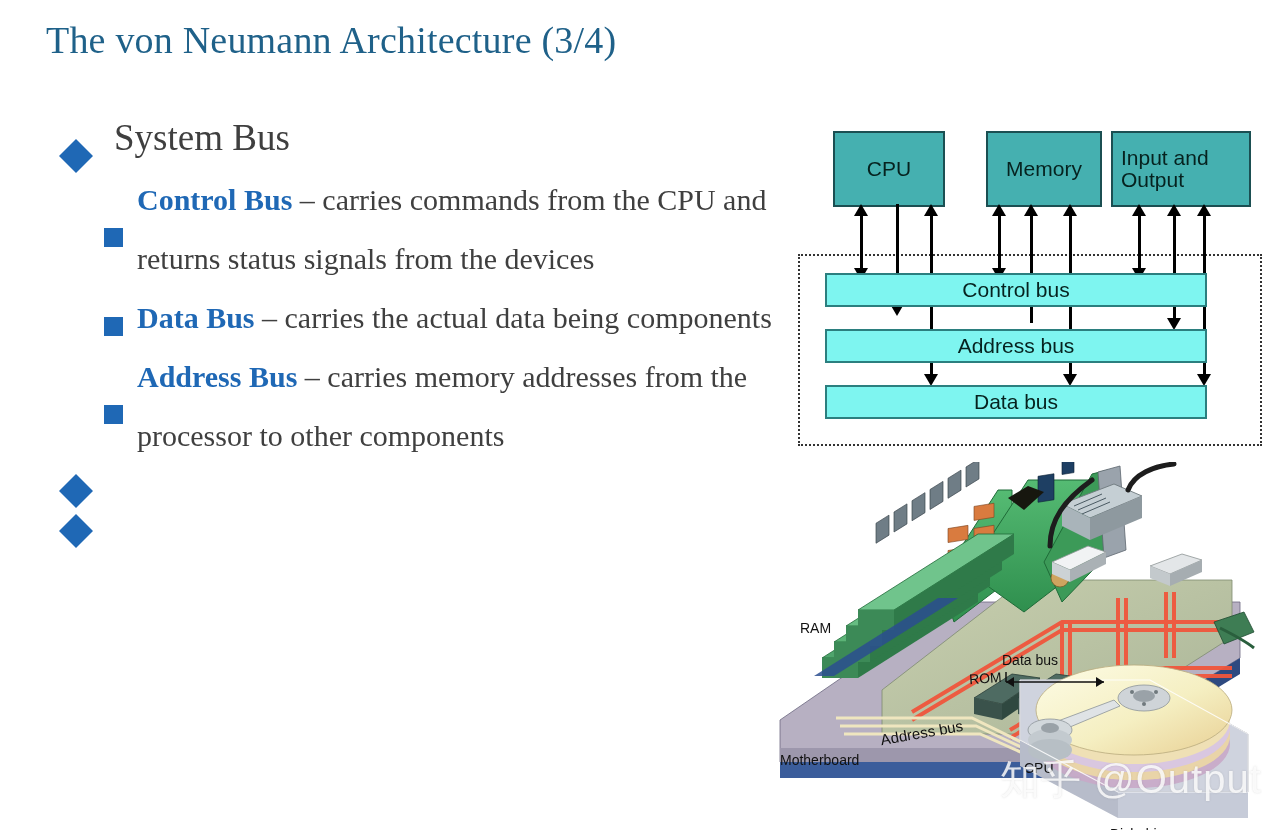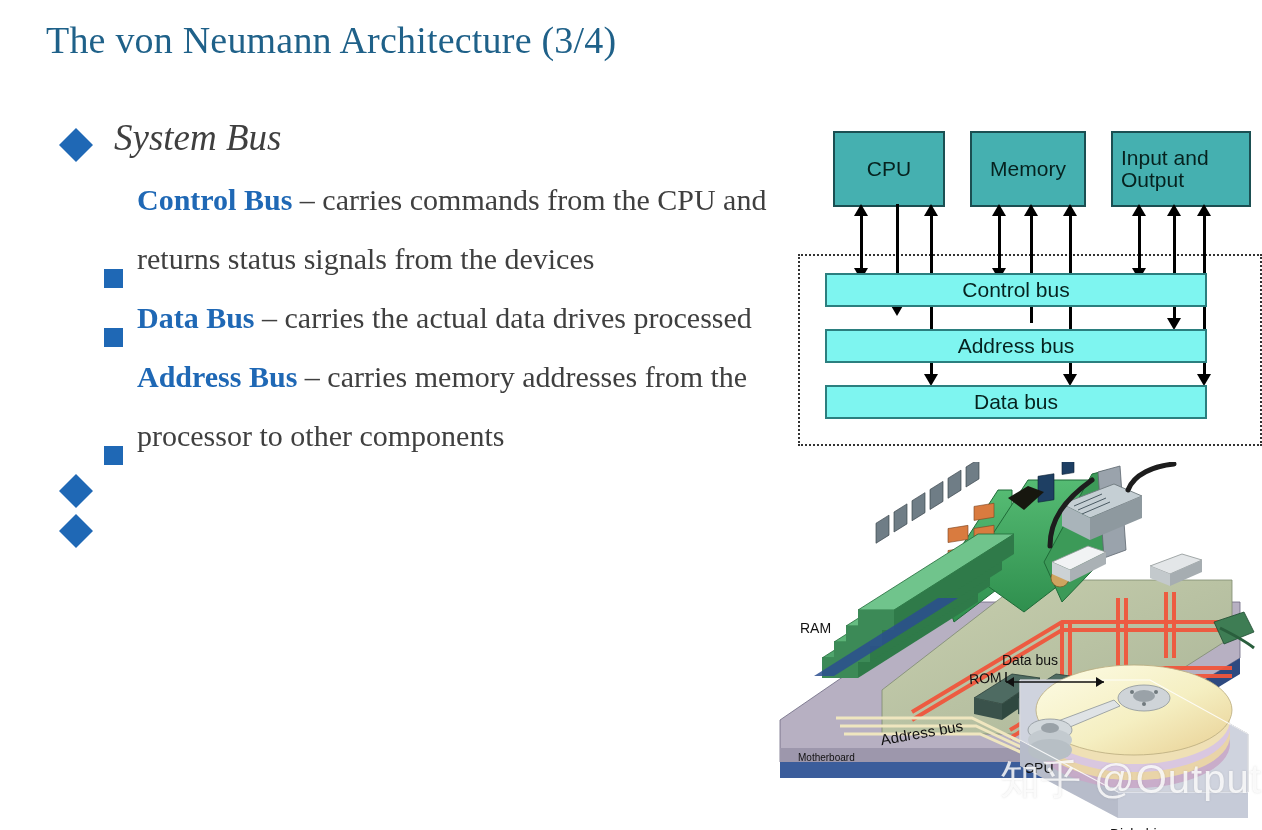--- a/index.html
+++ b/index.html
@@ -17,33 +17,33 @@
     position:absolute;left:46px;top:18px;
     font-family:"Liberation Serif", serif;
     font-size:38px;
     color:#1f6189;
     letter-spacing:0.2px;
     white-space:nowrap;
   }
 
   
   .bullets{position:absolute;left:56px;top:108px;width:740px;}
-  .lvl1{position:relative;display:flex;align-items:center;margin-bottom:2px;font-style:italic;}
+  .lvl1{position:relative;display:flex;align-items:flex-end;margin-bottom:2px;}
   .lvl1 .dia{
     width:24px;height:24px;background:#1f68b5;
     transform:rotate(45deg);
     margin-top:14px;margin-left:8px;
     flex:0 0 auto;
   }
   .lvl1 .l1txt{
     font-size:37px;color:#3f3f3f;line-height:60px;
     margin-left:26px;
     font-family:"Liberation Serif", serif;
   }
-  .lvl2{position:relative;display:flex;align-items:flex-end;margin:0 0 0 48px;}
+  .lvl2{position:relative;display:flex;align-items:center;margin:0 0 0 48px;}
   .lvl2 .sq{
     width:19px;height:19px;background:#1f68b5;
     margin-top:17px;flex:0 0 auto;
   }
   .lvl2 .l2txt{
     font-size:30px;color:#3f3f3f;line-height:59px;
     margin-left:14px;width:665px;
     font-family:"Liberation Serif", serif;
   }
   .term{font-weight:bold;color:#1f68b5;}
@@ -100,21 +100,21 @@
       <span class="l1txt">System Bus</span>
     </div>
 
     <div class="lvl2">
       <span class="sq"></span>
       <span class="l2txt"><span class="term">Control Bus</span><span> – carries commands from the CPU and returns status signals from the devices</span></span>
     </div>
 
     <div class="lvl2">
       <span class="sq"></span>
-      <span class="l2txt"><span class="term">Data Bus</span><span> – carries the actual data drives processed</span></span>
+      <span class="l2txt"><span class="term">Data Bus</span><span> – carries the actual data being components</span></span>
     </div>
 
     <div class="lvl2">
       <span class="sq"></span>
       <span class="l2txt"><span class="term">Address Bus</span><span> – carries memory addresses from the processor to other components</span></span>
     </div>
 
     <div class="lvl1">
       <span class="dia"></span>
     </div>
@@ -122,21 +122,21 @@
     <div class="lvl1">
       <span class="dia"></span>
     </div>
   </div>
 
   <div class="busdiag">
 
     <div class="sysbox"></div>
 
     <div class="box" style="left:35px;top:13px;width:108px;height:72px;">CPU</div>
-    <div class="box" style="left:172px;top:13px;width:112px;height:72px;">Memory</div>
+    <div class="box" style="left:188px;top:13px;width:112px;height:72px;">Memory</div>
     <div class="box io" style="left:313px;top:13px;width:128px;height:72px;">
       <div>
         <div>Input and</div>
         <div>Output</div>
       </div>
     </div>
 
     <div class="arr" style="left:62px;top:93px;height:62px;"></div>
     <div class="head up" style="left:56px;top:86px;"></div>
     <div class="head dn" style="left:56px;top:150px;"></div>
@@ -351,21 +351,21 @@
         <ellipse cx="288" cy="266" rx="9" ry="5" fill="#9aa2a8"></ellipse>
 
         <polyline points="258,218 258,278 356,330 486,330 486,272 388,218 258,218" fill="none" stroke="#ffffff" stroke-width="1.2" opacity="0.85"></polyline>
       </g>
     </svg>
 
     <span class="mblabel" style="left:38px;top:158px;font-size:14px;">RAM</span>
     <span class="mblabel" style="left:207px;top:208px;font-size:14px;transform:rotate(-4deg);">ROM</span>
     <span class="mblabel" style="left:240px;top:190px;font-size:14px;">Data bus</span>
     <span class="mblabel" style="left:118px;top:262px;font-size:15px;transform:rotate(-10deg);">Address bus</span>
-    <span class="mblabel" style="left:36px;top:290px;font-size:10px;">Motherboard</span>
+    <span class="mblabel" style="left:18px;top:290px;font-size:14px;">Motherboard</span>
     <span class="mblabel" style="left:262px;top:298px;font-size:14px;">CPU</span>
     <span class="mblabel" style="left:348px;top:364px;font-size:14px;">Disk drives</span>
 
     <svg style="position:absolute;left:238px;top:206px;" width="120" height="26">
       <line x1="6" y1="14" x2="104" y2="14" stroke="#111" stroke-width="1.5"></line>
       <polygon points="6,14 14,9 14,19" fill="#111"></polygon>
       <polygon points="104,14 96,9 96,19" fill="#111"></polygon>
       <line x1="6" y1="4" x2="6" y2="14" stroke="#111" stroke-width="1.5"></line>
     </svg>
   </div>

